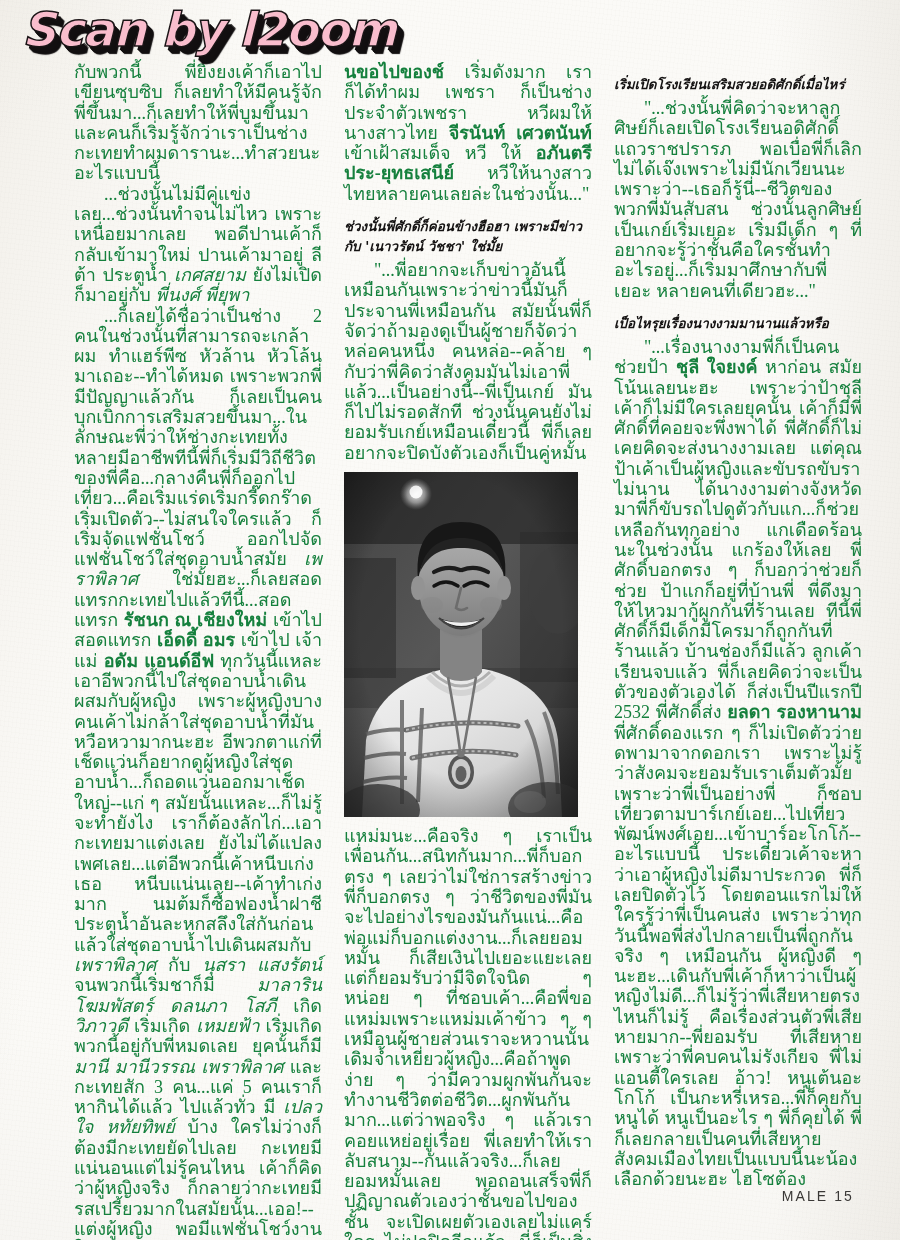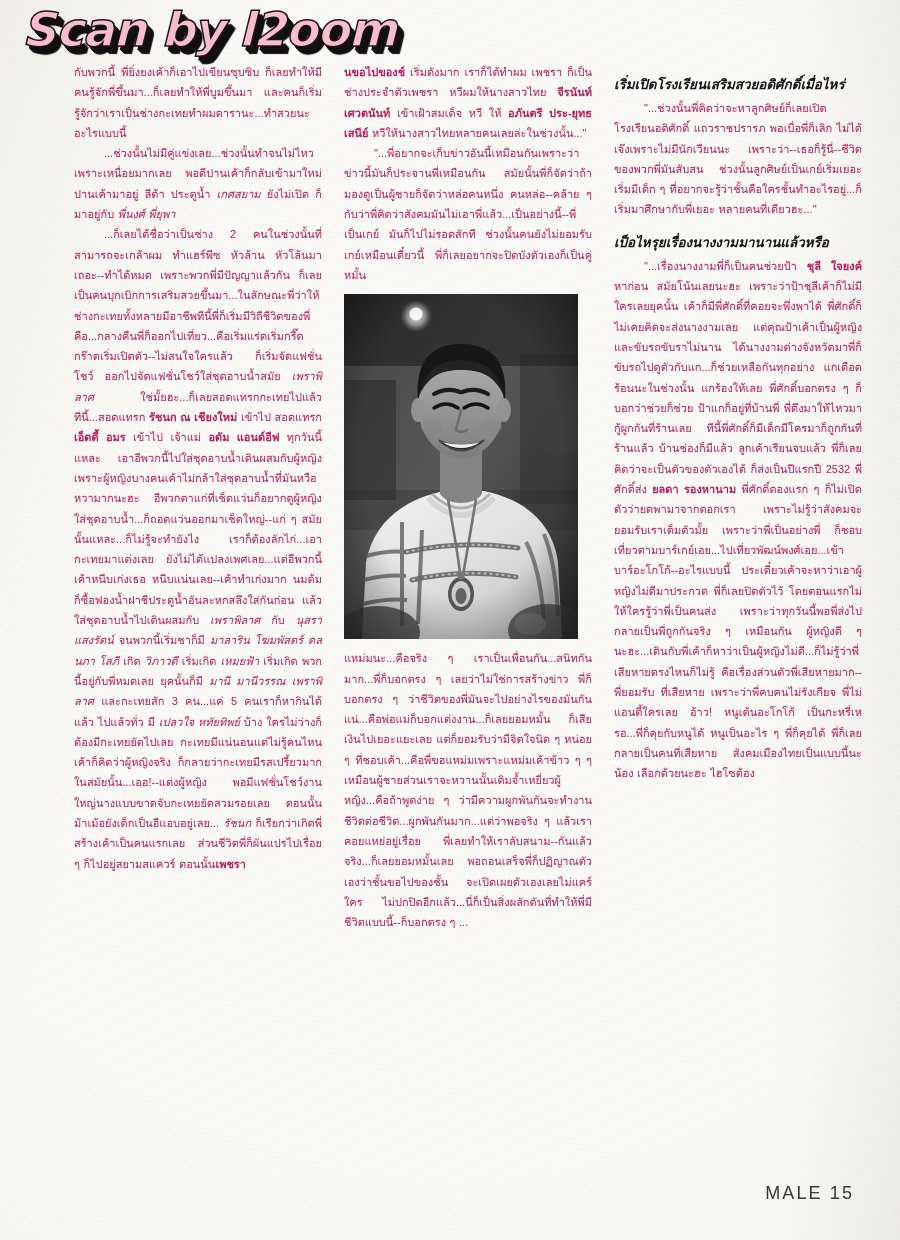--- a/index.html
+++ b/index.html
@@ -70,27 +70,27 @@
     z-index: 5;
   }
   .col {
     width: 248px;
     flex: 0 0 248px;
     position: relative;
   }
 
   p.body, p.lead {
     margin: 0 0 0 0;
-    font-size: 11px;
+    font-size: 18px;
     line-height: 20.3px;
-    color: #be185d;
+    color: #15803d;
     text-align: justify;
     text-justify: inter-word;
     word-spacing: .5px;
-    font-family: Liberation Sans, sans-serif;
+    font-family: Liberation Serif, serif;
   }
   p.body + p.body { margin-top: 0; }
   p.indent { text-indent: 30px; }
 
   h3.subhead {
     margin: 13px 0 3px 0;
     font-size: 13.4px;
     line-height: 20px;
     font-weight: 700;
     color: #141212;
@@ -111,21 +111,21 @@
     background: #6a6560;
     filter: grayscale(100%) contrast(1.04);
   }
   .photo-wrap svg { display: block; }
 
   
   .footer {
     position: absolute;
     right: 46px;
     bottom: 36px;
-    font-size: 18px;
+    font-size: 14px;
     letter-spacing: 2.1px;
     color: #3a3836;
     font-family: "Liberation Sans", sans-serif;
     z-index: 10;
   }
 </style>
 </head>
 <body>
 
 <div class="page">
@@ -135,20 +135,21 @@
 <div class="watermark">Scan by l2oom</div>
 
 <div class="cols">
   <div class="col" id="col-left">
       <p class="body">กับพวกนี้ พี่ยิ่งยงเค้าก็เอาไปเขียนซุบซิบ ก็เลยทำให้มีคนรู้จักพี่ขึ้นมา...ก็เลยทำให้พี่บูมขึ้นมา และคนก็เริ่มรู้จักว่าเราเป็นช่างกะเทยทำผมดารานะ...ทำสวยนะอะไรแบบนี้</p>
       <p class="body indent">...ช่วงนั้นไม่มีคู่แข่งเลย...ช่วงนั้นทำจนไม่ไหว เพราะเหนื่อยมากเลย พอดีปานเค้าก็กลับเข้ามาใหม่ ปานเค้ามาอยู่ ลีต้า ประตูน้ำ <span class="i">เกศสยาม</span> ยังไม่เปิด ก็มาอยู่กับ <span class="i">พี่นงศ์ พี่ยุพา</span></p>
       <p class="body indent">...ก็เลยได้ชื่อว่าเป็นช่าง 2 คนในช่วงนั้นที่สามารถจะเกล้าผม ทำแฮร์พีซ หัวล้าน หัวโล้นมาเถอะ--ทำได้หมด เพราะพวกพี่มีปัญญาแล้วกัน ก็เลยเป็นคนบุกเบิกการเสริมสวยขึ้นมา...ในลักษณะพี่ว่าให้ช่างกะเทยทั้งหลายมีอาชีพทีนี้พี่ก็เริ่มมีวิถีชีวิตของพี่คือ...กลางคืนพี่ก็ออกไปเที่ยว...คือเริ่มแร่ดเริ่มกรี๊ดกร๊าดเริ่มเปิดตัว--ไม่สนใจใครแล้ว ก็เริ่มจัดแฟชั่นโชว์ ออกไปจัดแฟชั่นโชว์ใส่ชุดอาบน้ำสมัย <span class="i">เพราพิลาศ</span> ใช่มั้ยฮะ...ก็เลยสอดแทรกกะเทยไปแล้วทีนี้...สอดแทรก <span class="b">รัชนก ณ เชียงใหม่</span> เข้าไป สอดแทรก <span class="b">เอ็ดดี้ อมร</span> เข้าไป เจ้าแม่ <span class="b">อดัม แอนด์อีฟ</span> ทุกวันนี้แหละ เอาอีพวกนี้ไปใส่ชุดอาบน้ำเดินผสมกับผู้หญิง เพราะผู้หญิงบางคนเค้าไม่กล้าใส่ชุดอาบน้ำที่มันหวือหวามากนะฮะ อีพวกตาแก่ที่เช็ดแว่นก็อยากดูผู้หญิงใส่ชุดอาบน้ำ...ก็ถอดแว่นออกมาเช็ดใหญ่--แก่ ๆ สมัยนั้นแหละ...ก็ไม่รู้จะทำยังไง เราก็ต้องลักไก่...เอากะเทยมาแต่งเลย ยังไม่ได้แปลงเพศเลย...แต่อีพวกนี้เค้าหนีบเก่งเธอ หนีบแน่นเลย--เค้าทำเก่งมาก นมต้มก็ซื้อฟองน้ำฝาชีประตูน้ำอันละหกสลึงใส่กันก่อน แล้วใส่ชุดอาบน้ำไปเดินผสมกับ <span class="i">เพราพิลาศ</span> กับ <span class="i">นุสรา แสงรัตน์</span> จนพวกนี้เริ่มชาก็มี <span class="i">มาลาริน โฆมพัสตร์ ดลนภา โสภี</span> เกิด <span class="i">วิภาวดี</span> เริ่มเกิด <span class="i">เหมยฟ้า</span> เริ่มเกิด พวกนี้อยู่กับพี่หมดเลย ยุคนั้นก็มี <span class="i">มานี มานีวรรณ เพราพิลาศ</span> และกะเทยสัก 3 คน...แค่ 5 คนเราก็หากินได้แล้ว ไปแล้วทั่ว มี <span class="i">เปลวใจ หทัยทิพย์</span> บ้าง ใครไม่ว่างก็ต้องมีกะเทยยัดไปเลย กะเทยมีแน่นอนแต่ไม่รู้คนไหน เค้าก็คิดว่าผู้หญิงจริง ก็กลายว่ากะเทยมีรสเปรี้ยวมากในสมัยนั้น...เออ!--แต่งผู้หญิง พอมีแฟชั่นโชว์งานใหญ่นางแบบขาดจับกะเทยยัดสวมรอยเลย ตอนนั้นม้าเม้อยังเด็กเป็นอีแอบอยู่เลย... <span class="i">รัชนก</span> ก็เรียกว่าเกิดพี่สร้างเค้าเป็นคนแรกเลย ส่วนชีวิตพี่ก็ผันแปรไปเรื่อย ๆ ก็ไปอยู่สยามสแควร์ ตอนนั้น<span class="b">เพชรา</span></p>
     </div>
   <div class="col" id="col-middle">
       <p class="body"><span class="b">นขอไปของช์</span> เริ่มดังมาก เราก็ได้ทำผม เพชรา ก็เป็นช่างประจำตัวเพชรา หวีผมให้นางสาวไทย <span class="b">จีรนันท์ เศวตนันท์</span> เข้าเฝ้าสมเด็จ หวี ให้ <span class="b">อภันตรี ประ-ยุทธเสนีย์</span> หวีให้นางสาวไทยหลายคนเลยล่ะในช่วงนั้น..."</p>
+      <h3 class="subhead">ช่วงนั้นพี่ศักดิ์ก็ค่อนข้างฮือฮา เพราะมีข่าวกับ 'เนาวรัตน์ วัชชา' ใช่มั้ย</h3>
       <p class="body indent">"...พี่อยากจะเก็บข่าวอันนี้เหมือนกันเพราะว่าข่าวนี้มันก็ประจานพี่เหมือนกัน สมัยนั้นพี่ก็จัดว่าถ้ามองดูเป็นผู้ชายก็จัดว่าหล่อคนหนึ่ง คนหล่อ--คล้าย ๆ กับว่าพี่คิดว่าสังคมมันไม่เอาพี่แล้ว...เป็นอย่างนี้--พี่เป็นเกย์ มันก็ไปไม่รอดสักที ช่วงนั้นคนยังไม่ยอมรับเกย์เหมือนเดี๋ยวนี้ พี่ก็เลยอยากจะปิดบังตัวเองก็เป็นคู่หมั้น</p>
       <div class="photo-wrap">
 <svg width="234" height="345" viewBox="0 0 234 345" xmlns="http://www.w3.org/2000/svg">
   <defs>
     <linearGradient id="bgq" x1="0" y1="0" x2="1" y2="1">
       <stop offset="0%" stop-color="#4a4540"></stop>
       <stop offset="45%" stop-color="#5d5853"></stop>
       <stop offset="100%" stop-color="#3b3733"></stop>
     </linearGradient>
     <radialGradient id="lamp" cx="50%" cy="50%" r="50%">

